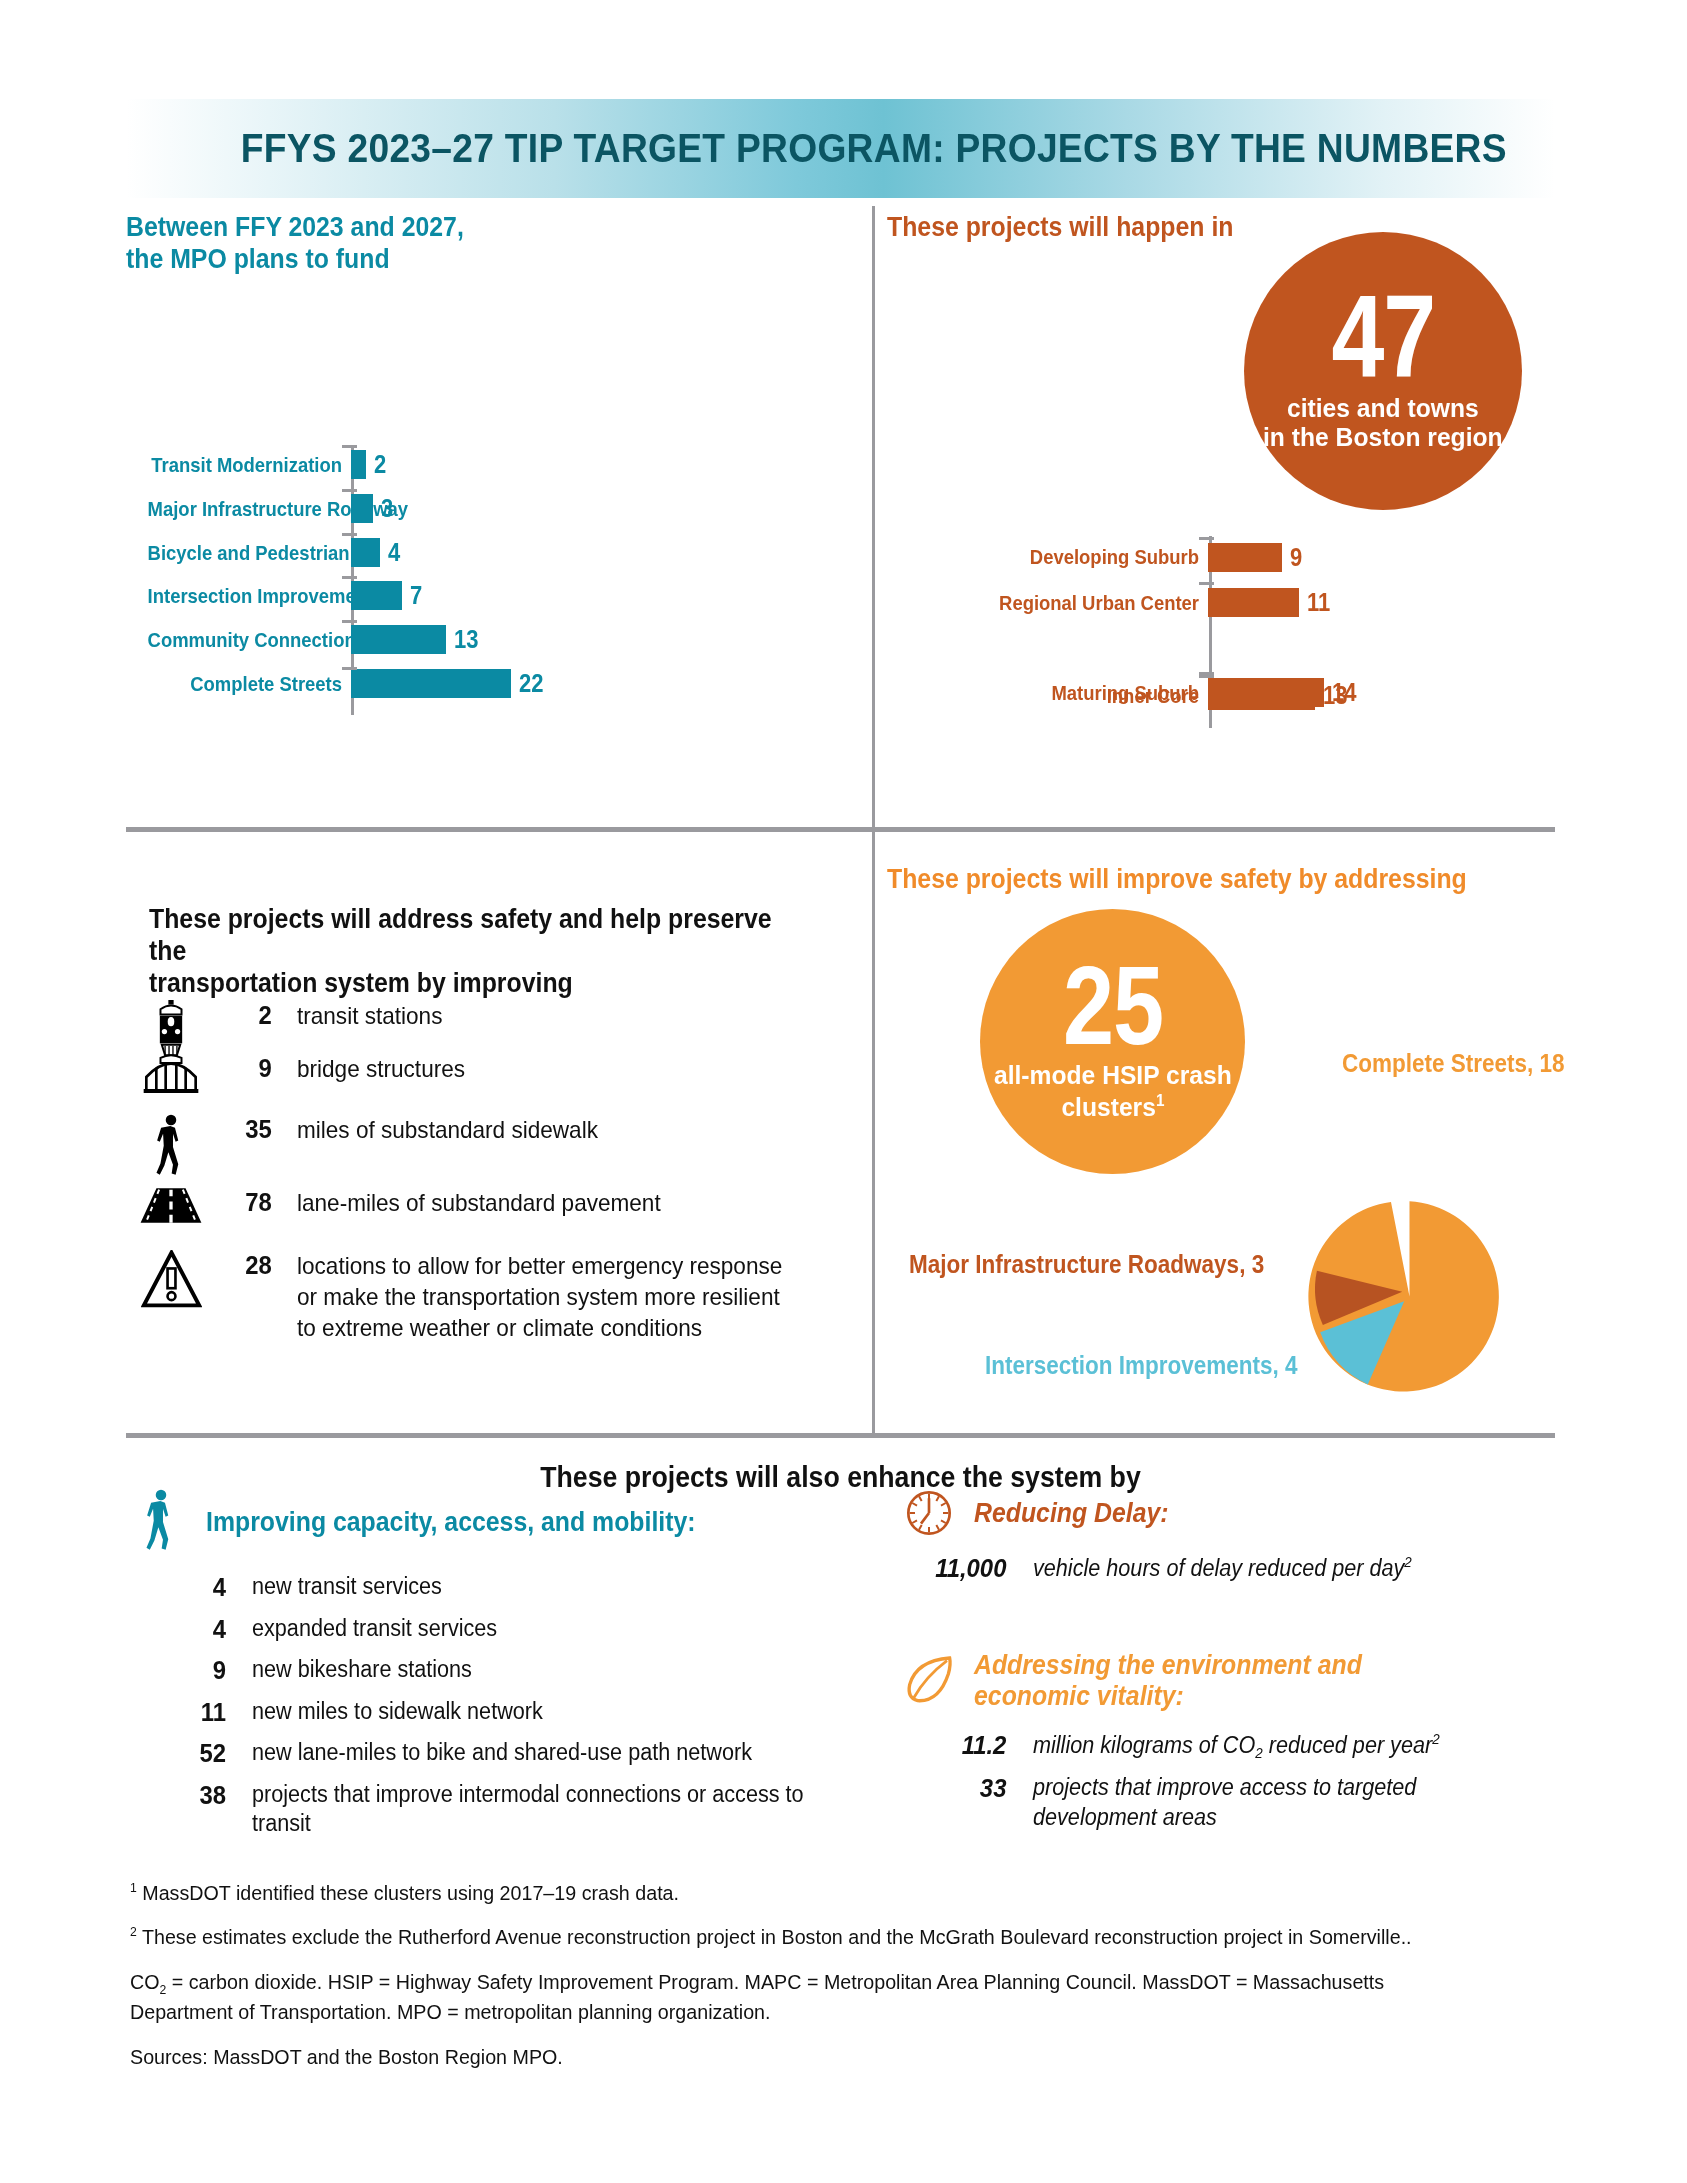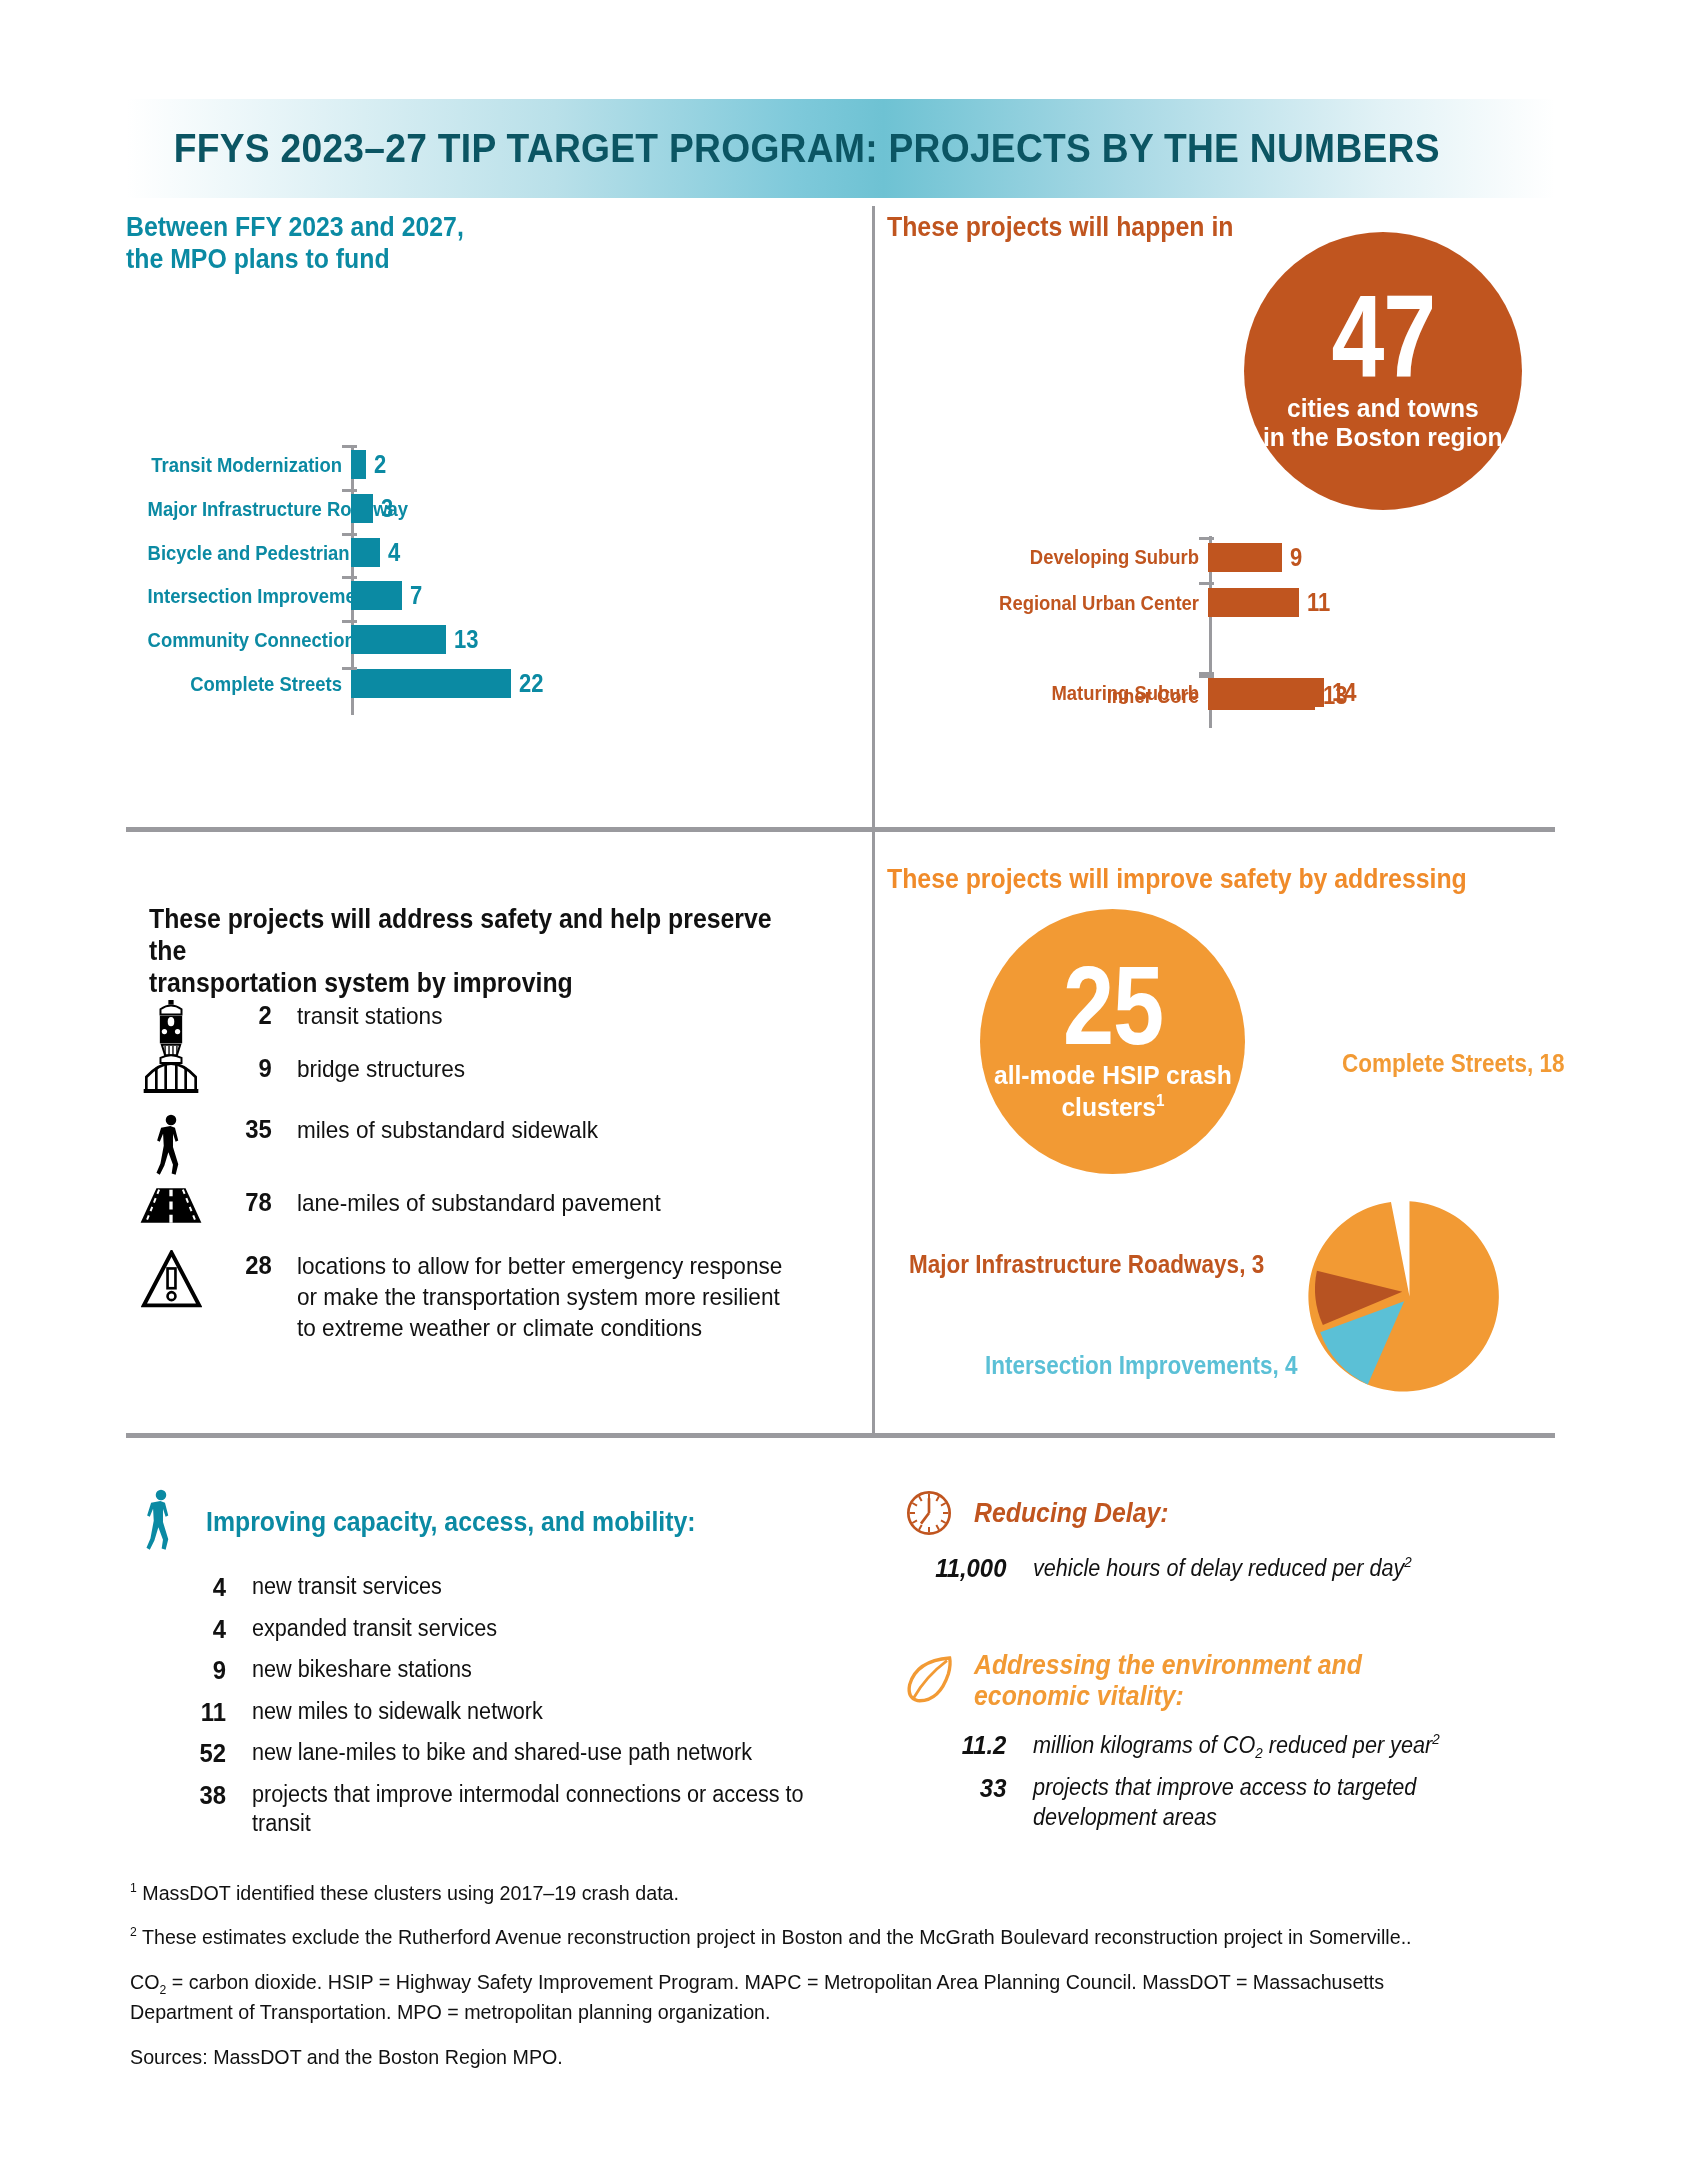--- a/index.html
+++ b/index.html
@@ -9,21 +9,21 @@
     -webkit-font-smoothing:antialiased;
   }
   .page{position:absolute;inset:0;}
 
   
   .header{
     position:absolute;left:126px;top:99px;width:1429px;height:99px;
     background:linear-gradient(90deg,
       #ffffff 0%, #e8f5f8 10%, #b9e0e9 30%, #7ec9da 47%,
       #6ec2d3 53%, #a9d9e5 70%, #e2f2f6 88%, #ffffff 100%);
-    display:flex;align-items:center;justify-content:flex-start;
+    display:flex;align-items:center;justify-content:flex-end;
   }
   .header-title{
     font-size:40px;font-weight:700;color:#0b5563;
     letter-spacing:0.3px;transform:scaleX(.93);
     white-space:nowrap;
   }
 
   
   .hr-mid{position:absolute;left:126px;top:827px;width:1429px;height:4.6px;background:#9a9a9e;}
   .hr-bot{position:absolute;left:126px;top:1433px;width:1429px;height:4.6px;background:#9a9a9e;}
@@ -393,20 +393,23 @@
       </div>
       <div class="pielabel pl-mir" style="left:0;top:66px;width:397px;">
         <span>Major Infrastructure Roadways, 3</span>
       </div>
       <div class="pielabel pl-ii" style="left:40px;top:167px;width:390px;">
         <span>Intersection Improvements, 4</span>
       </div>
     </div>
   </div>
 
+  <div class="bottom">
+    <div class="bottom-title">These projects will also enhance the system by</div>
+  </div>
 
   <div class="bcol bcol-l">
     <div class="bhead">
       <div class="bico">
         <svg width="36" height="66" viewBox="0 0 54 100">
           <circle cx="27" cy="9" r="8" fill="#0b8aa3"></circle>
           <path d="M26 18 L33 21 L38 40 L34 42 L30 30 L30 50 L38 76 L34 92 L28 90 L30 77 L23 58 L17 78 L10 92 L5 89 L11 75 L16 48 L15 30 L10 42 L6 40 L12 21 Z" fill="#0b8aa3"></path>
         </svg>
       </div>
       <div class="btxt teal">Improving capacity, access, and mobility:</div>

